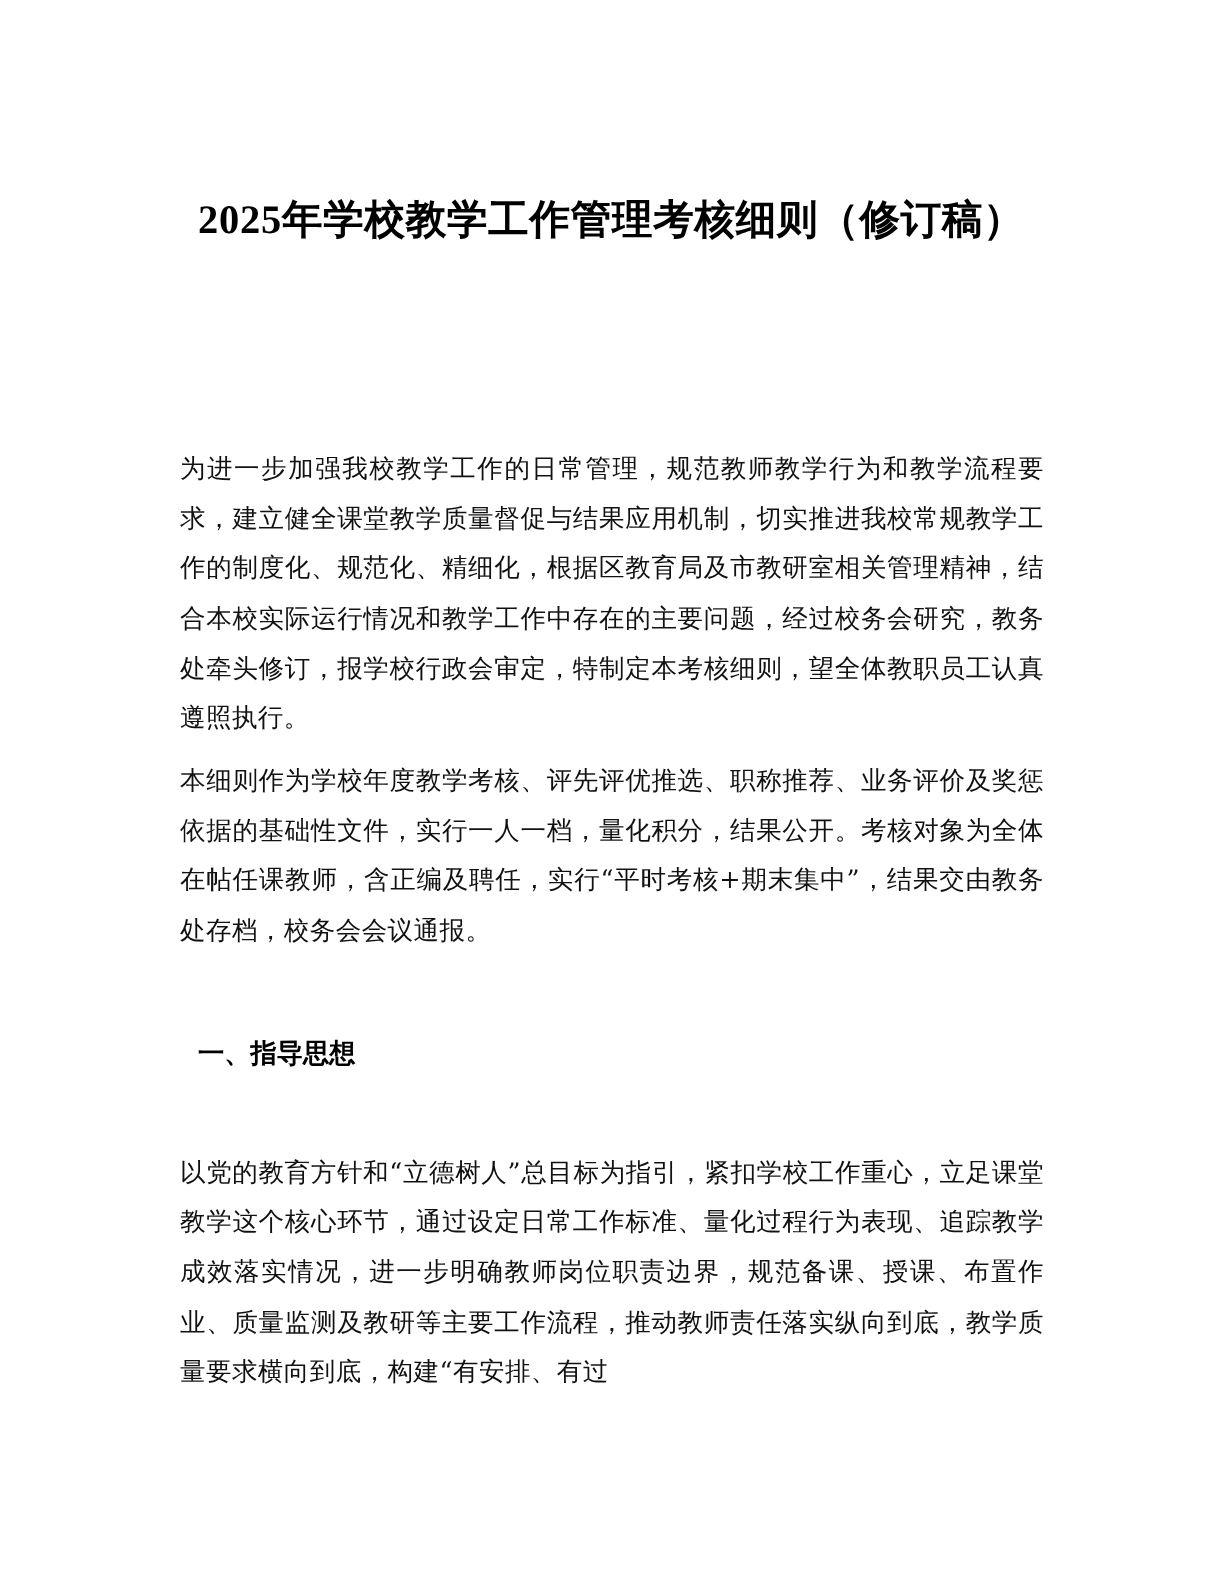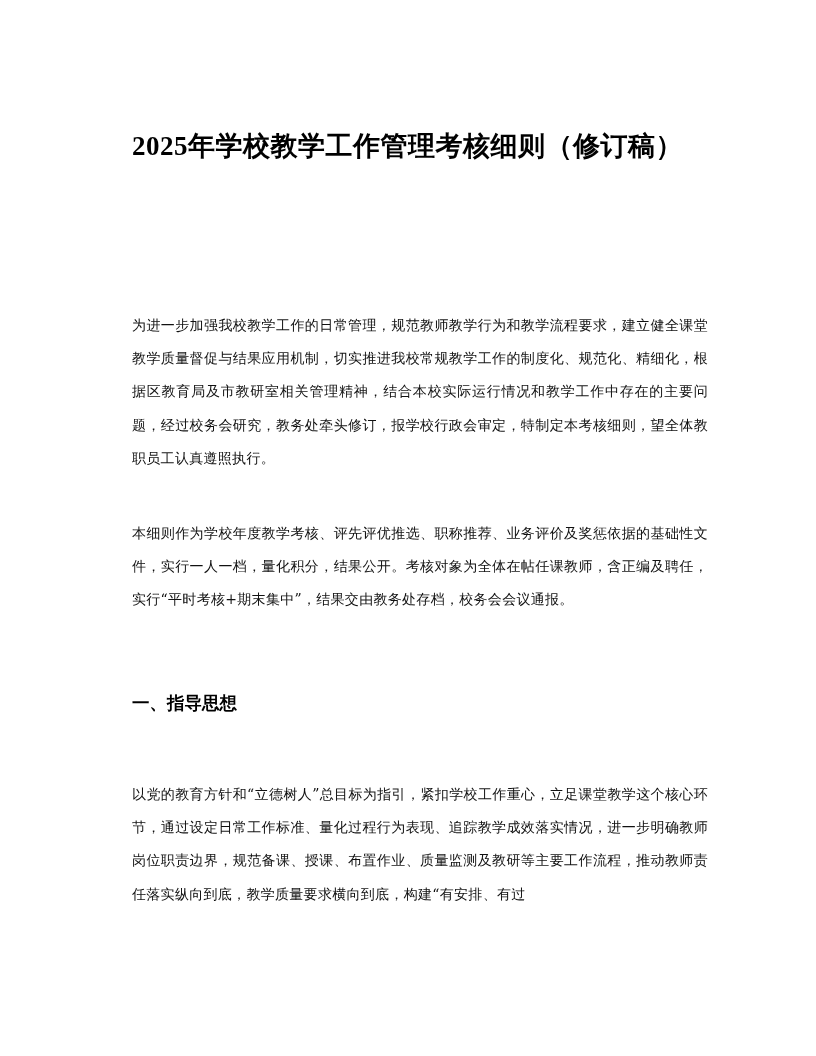--- a/index.html
+++ b/index.html
@@ -3,22 +3,22 @@
 <meta charset="utf-8">
 <style>
   html, body { margin: 0; padding: 0; background: #ffffff; }
   body { width: 816px; height: 1056px; position: relative; overflow: hidden;
          font-family: "DejaVu Serif", "Liberation Serif", serif; color: #111; }
   .page { position: absolute; left: 120px; top: 0; width: 576px; }
   .title { position: absolute; top: 118px; left: 0; width: 576px;
            font-family: Liberation Serif, serif;
            font-weight: bold; font-size: 27px; line-height: 56px; color: #000;
            letter-spacing: 0.5px; margin-left: 12px; }
-  .para { position: absolute; left: 0; width: 576px; font-size: 14px;
-          line-height: 33.2px; margin: 12px; text-align: justify; letter-spacing: 0.3px; }
+  .para { position: absolute; left: 0; width: 576px; font-size: 17px;
+          line-height: 33.2px; margin: 0; text-align: justify; letter-spacing: 0.3px; }
   .p1 { top: 297px; }
   .p2 { top: 505px; }
   .heading { position: absolute; top: 688px; left: 12px; font-family: "DejaVu Sans", "Liberation Sans", sans-serif;
              font-weight: bold; font-size: 17.5px; line-height: 30px; color: #000; }
   .p3 { top: 766px; }
 </style>
 </head>
 <body>
 
 <div class="page">

